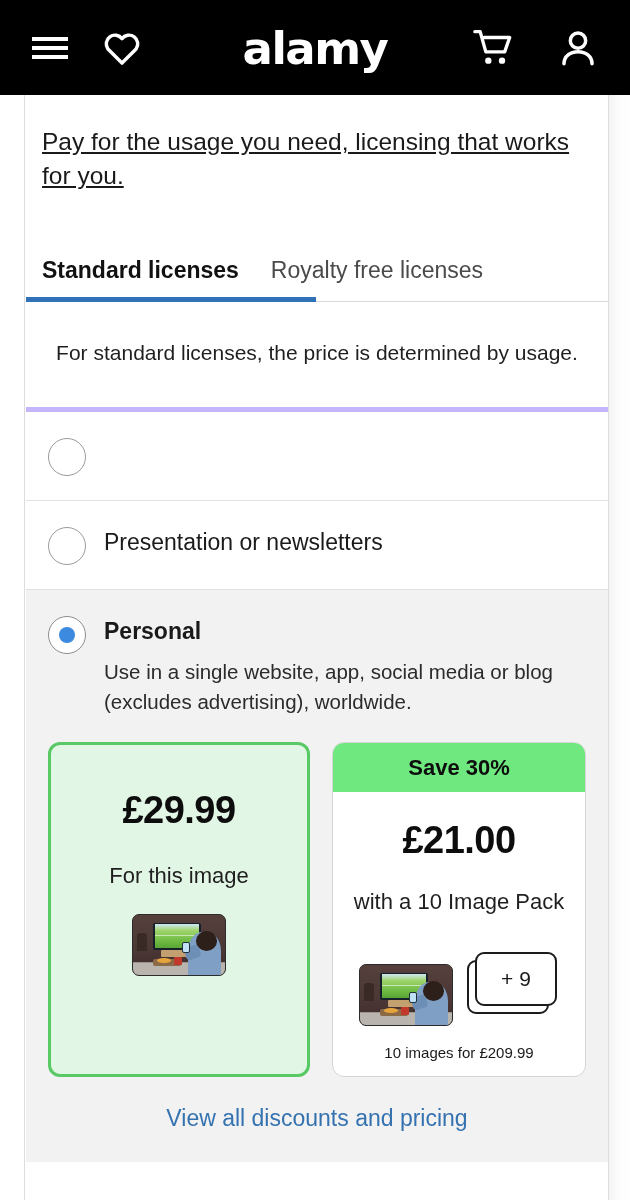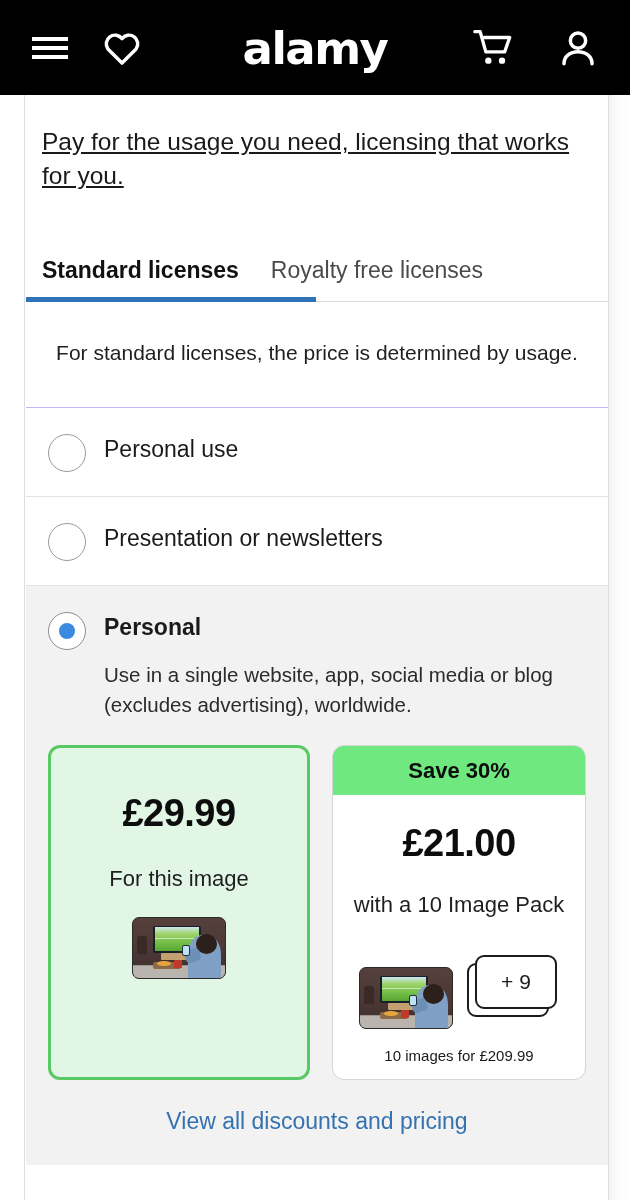--- a/index.html
+++ b/index.html
@@ -154,21 +154,21 @@
     bottom: -1px;
     width: 290px;
     height: 5px;
     background: #2f72b8;
   }
 
   
   .usage-note {
     padding: 36px 20px 40px 20px;
     text-align: center;
-    border-bottom: 1px solid #c4b5fd;
+    border-bottom: 5px solid #c4b5fd;
   }
   .usage-note-text {
     font-size: 21px;
     line-height: 1.42;
     color: #1f1f1f;
   }
 
   
   .opt-row {
     display: flex;
@@ -209,21 +209,21 @@
   .opt-label {
     font-size: 23px;
     color: #1a1a1a;
     line-height: 1.2;
   }
   .opt-label.bold { font-weight: 700; }
   .opt-desc {
     font-size: 20.5px;
     line-height: 1.45;
     color: #2b2b2b;
-    margin-top: 18px;
+    margin-top: 11px;
   }
 
   
   .panel {
     background: #f2f2f2;
     padding: 16px 22px 0 22px;
   }
   .cards {
     display: flex;
     gap: 22px;
@@ -426,23 +426,20 @@
         <button class="tab">Royalty free licenses</button>
         <div class="tab-underline"></div>
       </div>
 
       <div class="usage-note">
         <div class="usage-note-text">For standard licenses, the price is determined by usage.</div>
       </div>
 
       <div class="opt-row">
         <div class="radio"></div>
-        <div class="opt-body">
-          <div class="opt-label">Personal use</div>
-        </div>
       </div>
 
       <div class="opt-row">
         <div class="radio"></div>
         <div class="opt-body">
           <div class="opt-label">Presentation or newsletters</div>
         </div>
       </div>
 
       <div class="opt-row selected">

